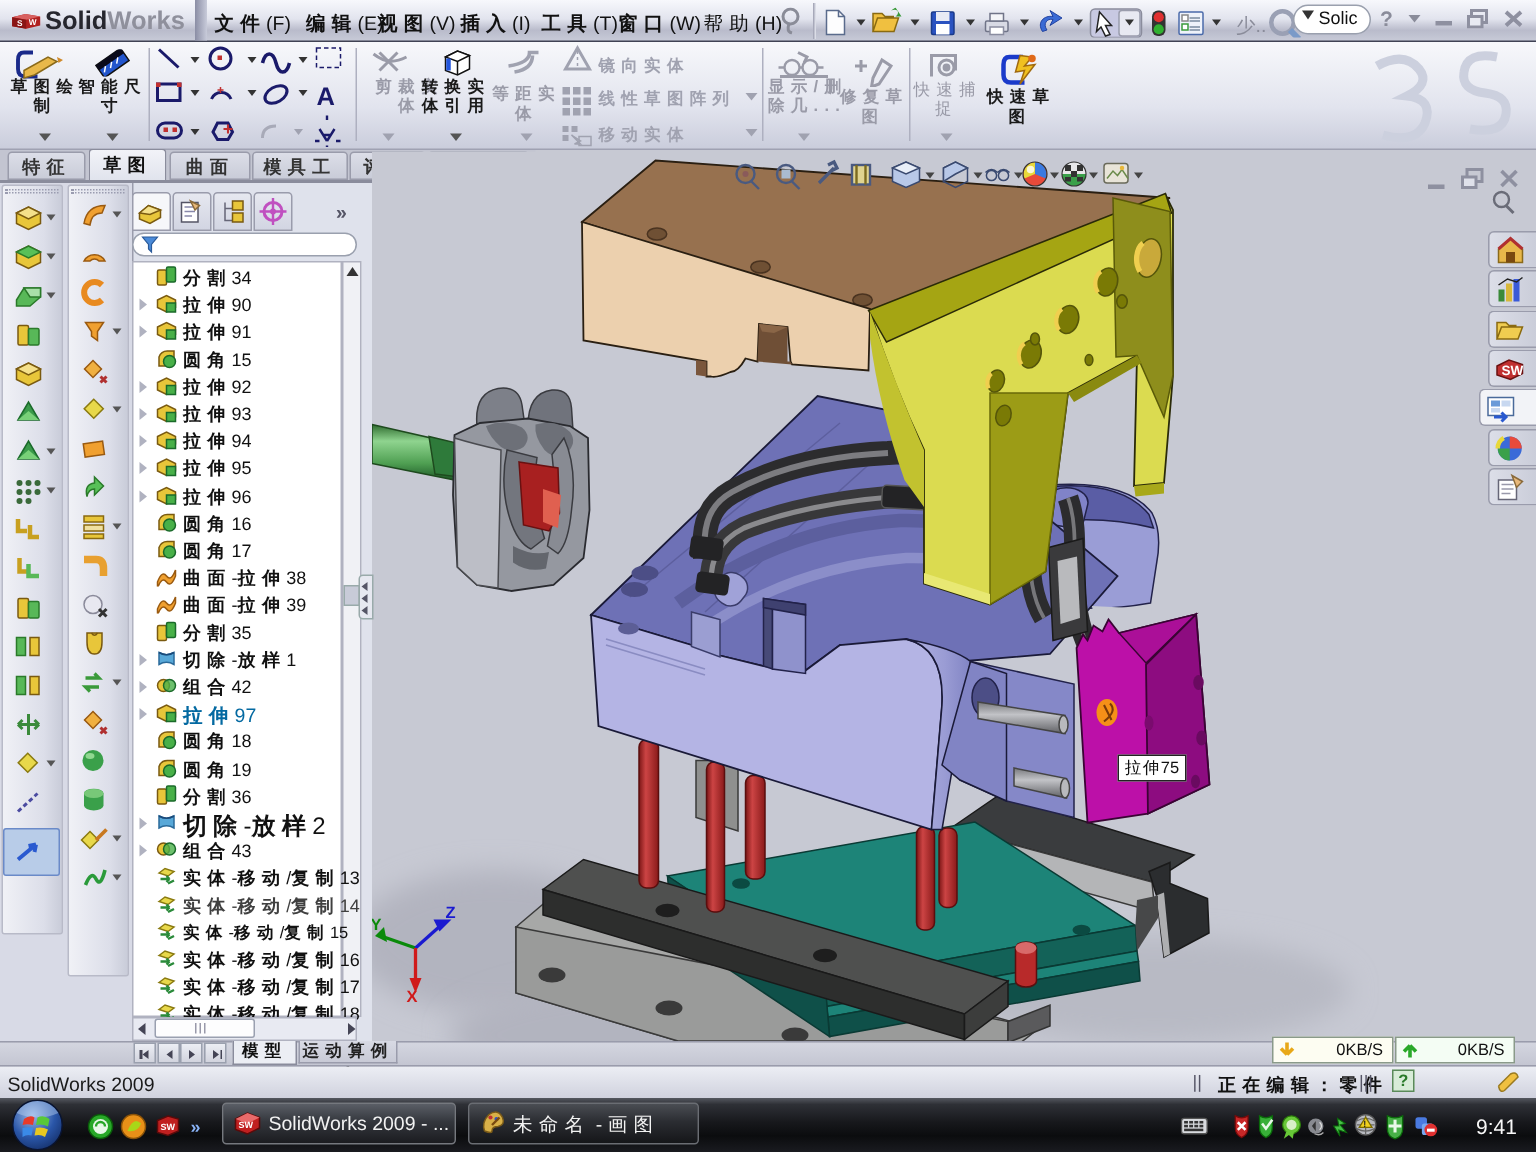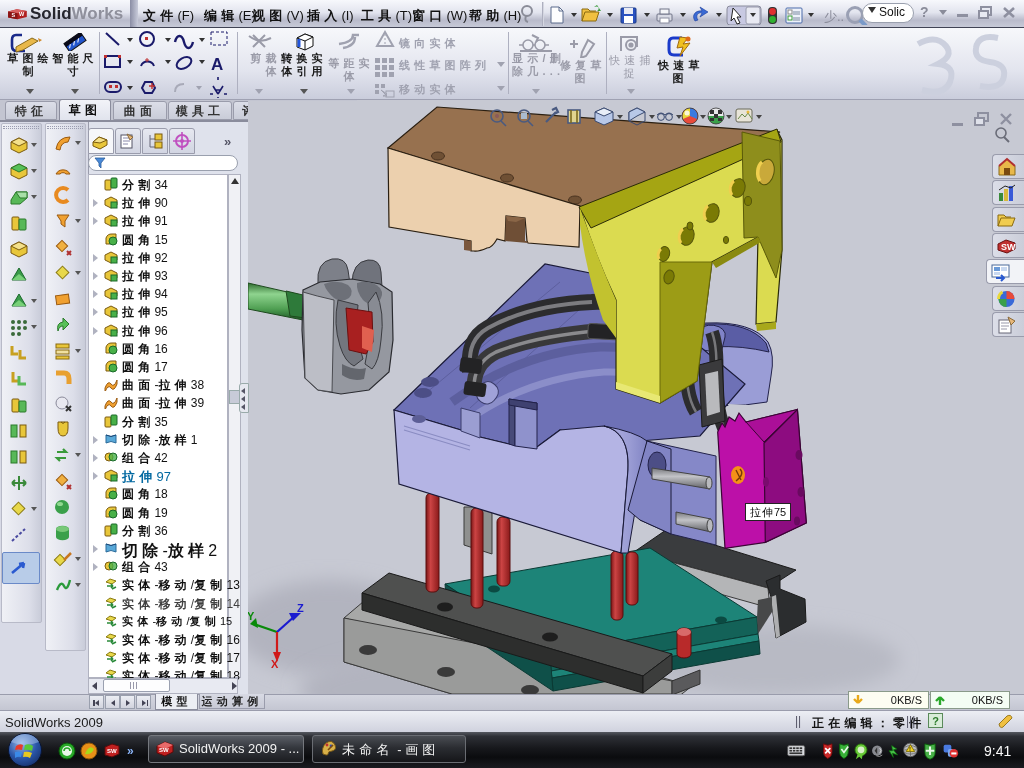--- a/index.html
+++ b/index.html
@@ -19,21 +19,21 @@
  <text x="8" y="16" font-size="10" font-weight="bold" fill="#fff">S</text>
  <text x="22" y="15" font-size="10" font-weight="bold" fill="#fff">W</text>
 </svg>
 <div class="a" style="left:30px;top:4px;font-size:17px;font-weight:bold;color:#26262e">Solid<span style="color:#8f909c">Works</span></div>
 <div class="a nav" style="left:143px;top:7px"><span class="cjk" style="font-weight:bold">文件</span>(F)</div>
 <div class="a nav" style="left:204px;top:7px"><span class="cjk" style="font-weight:bold">编辑</span>(E)</div>
 <div class="a nav" style="left:252px;top:7px"><span class="cjk" style="font-weight:bold">视图</span>(V)</div>
 <div class="a nav" style="left:307px;top:7px"><span class="cjk" style="font-weight:bold">插入</span>(I)</div>
 <div class="a nav" style="left:361px;top:7px"><span class="cjk" style="font-weight:bold">工具</span>(T)</div>
 <div class="a nav" style="left:412px;top:7px"><span class="cjk" style="font-weight:bold">窗口</span>(W)</div>
-<div class="a nav" style="left:469px;top:7px"><span class="cjk" style="font-weight:bold">帮助</span>(H)</div>
+<div class="a nav" style="left:469px;top:7px"><span class="cjk" style="font-weight:normal">帮助</span>(H)</div>
 <svg class="a" style="left:519px;top:5px" width="16" height="18">
     <circle cx="8" cy="6" r="5" fill="none" stroke="#8a8c98" stroke-width="2"></circle>
     <path d="M7 11 Q5 16 9 17" stroke="#8a8c98" stroke-width="2" fill="none"></path>
   </svg>
 <div class="a" style="left:542px;top:2px;width:2px;height:24px;background:linear-gradient(90deg,#9a9cae,#e8eaf2)"></div>
 
 <svg class="a" style="left:549px;top:5px" width="470" height="20" viewBox="549 0 470 20">
  <g stroke="#5a6b8c" fill="#fdfdfe">
       <path d="M551 2 h8 l4 4 v12 h-12 z"></path>
       <path d="M559 2 v4 h4" fill="none"></path>

